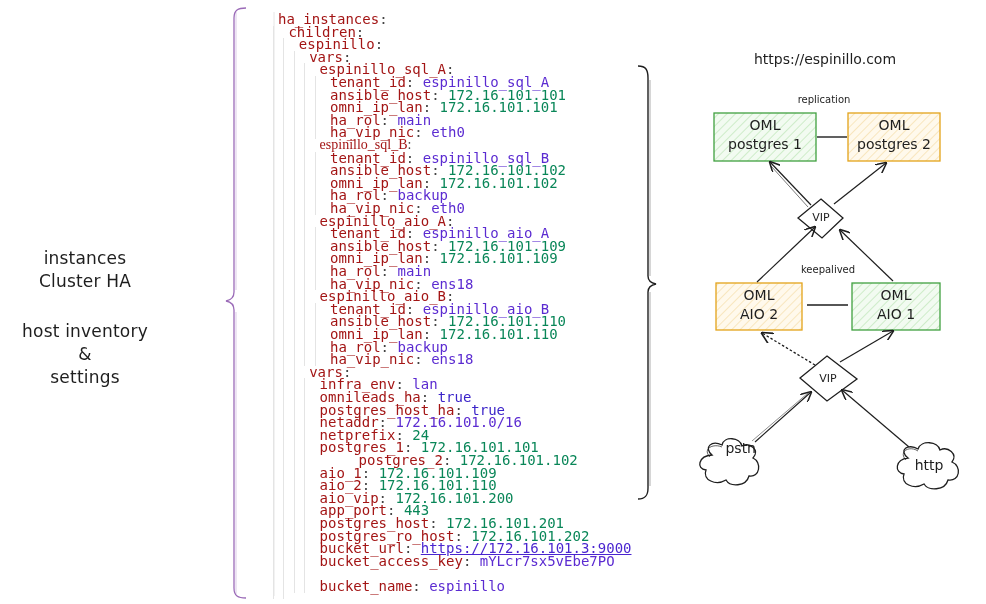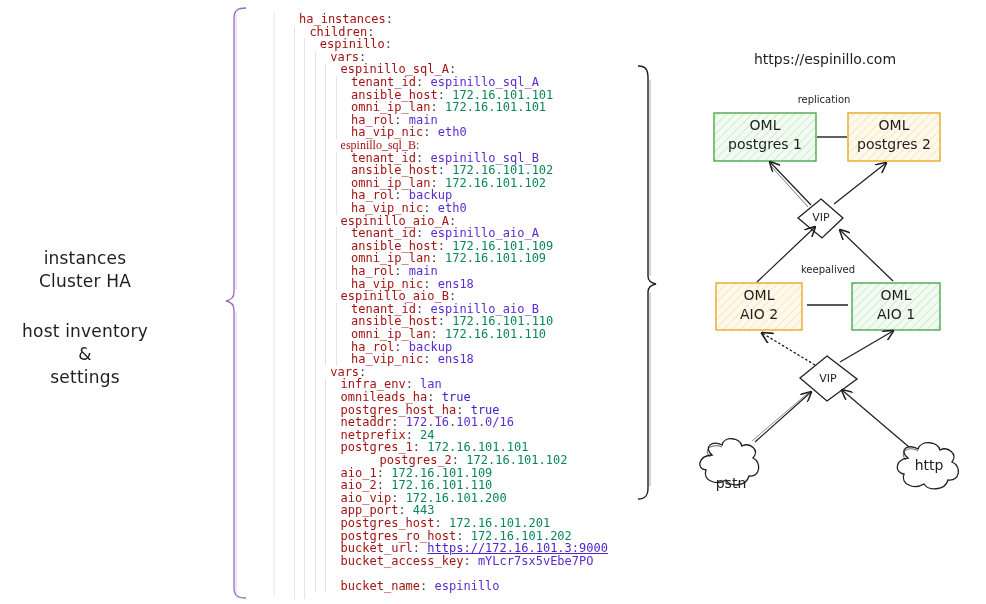--- a/index.html
+++ b/index.html
@@ -7,22 +7,22 @@
 
   
   .caption { position:absolute; left:0; width:170px; text-align:center; color:#1e1e1e;
              font-family:"DejaVu Sans", sans-serif; font-size:17px; line-height:23px; letter-spacing:0.2px; }
   .cap1 { top:247px; }
   .cap2 { top:320px; }
 
   svg.overlay { position:absolute; left:0; top:0; }
 
   
-  .code { position:absolute; left:289px; top:10px; width:330px; height:584px;
-          font-family:"DejaVu Sans Mono", monospace; font-size:12px; }
+  .code { position:absolute; left:268px; top:10px; width:330px; height:584px;
+          font-family:"DejaVu Sans Mono", monospace; font-size:14px; }
   .line { position:absolute; height:12.5px; line-height:12.5px; white-space:nowrap; }
   .k { color:#a31515; }
   .c { color:#444; }
   .v-str { color:#5b2bd1; }
   .v-num { color:#098658; }
   .v-bool { color:#3b24c9; }
   .v-link { color:#4a25d0; text-decoration:underline; }
   .guide { position:absolute; width:1px; background:#e4e4e4; }
 
   
@@ -175,14 +175,14 @@
   <div>AIO 2</div>
 </div>
 <div class="dtext box-text" style="left:852px;top:286px;width:88px;">
   <div>OML</div>
   <div>AIO 1</div>
 </div>
 
 <div class="dtext vip-text" style="left:800px;top:211px;width:42px;">VIP</div>
 <div class="dtext vip-text" style="left:806px;top:372px;width:44px;">VIP</div>
 
-<div class="dtext cloud-text" style="left:706px;top:475px;width:50px;">pstn</div>
+<div class="dtext cloud-text" style="left:706px;top:440px;width:50px;text-align:right;">pstn</div>
 <div class="dtext cloud-text" style="left:904px;top:457px;width:50px;">http</div>
 
 </body></html>

